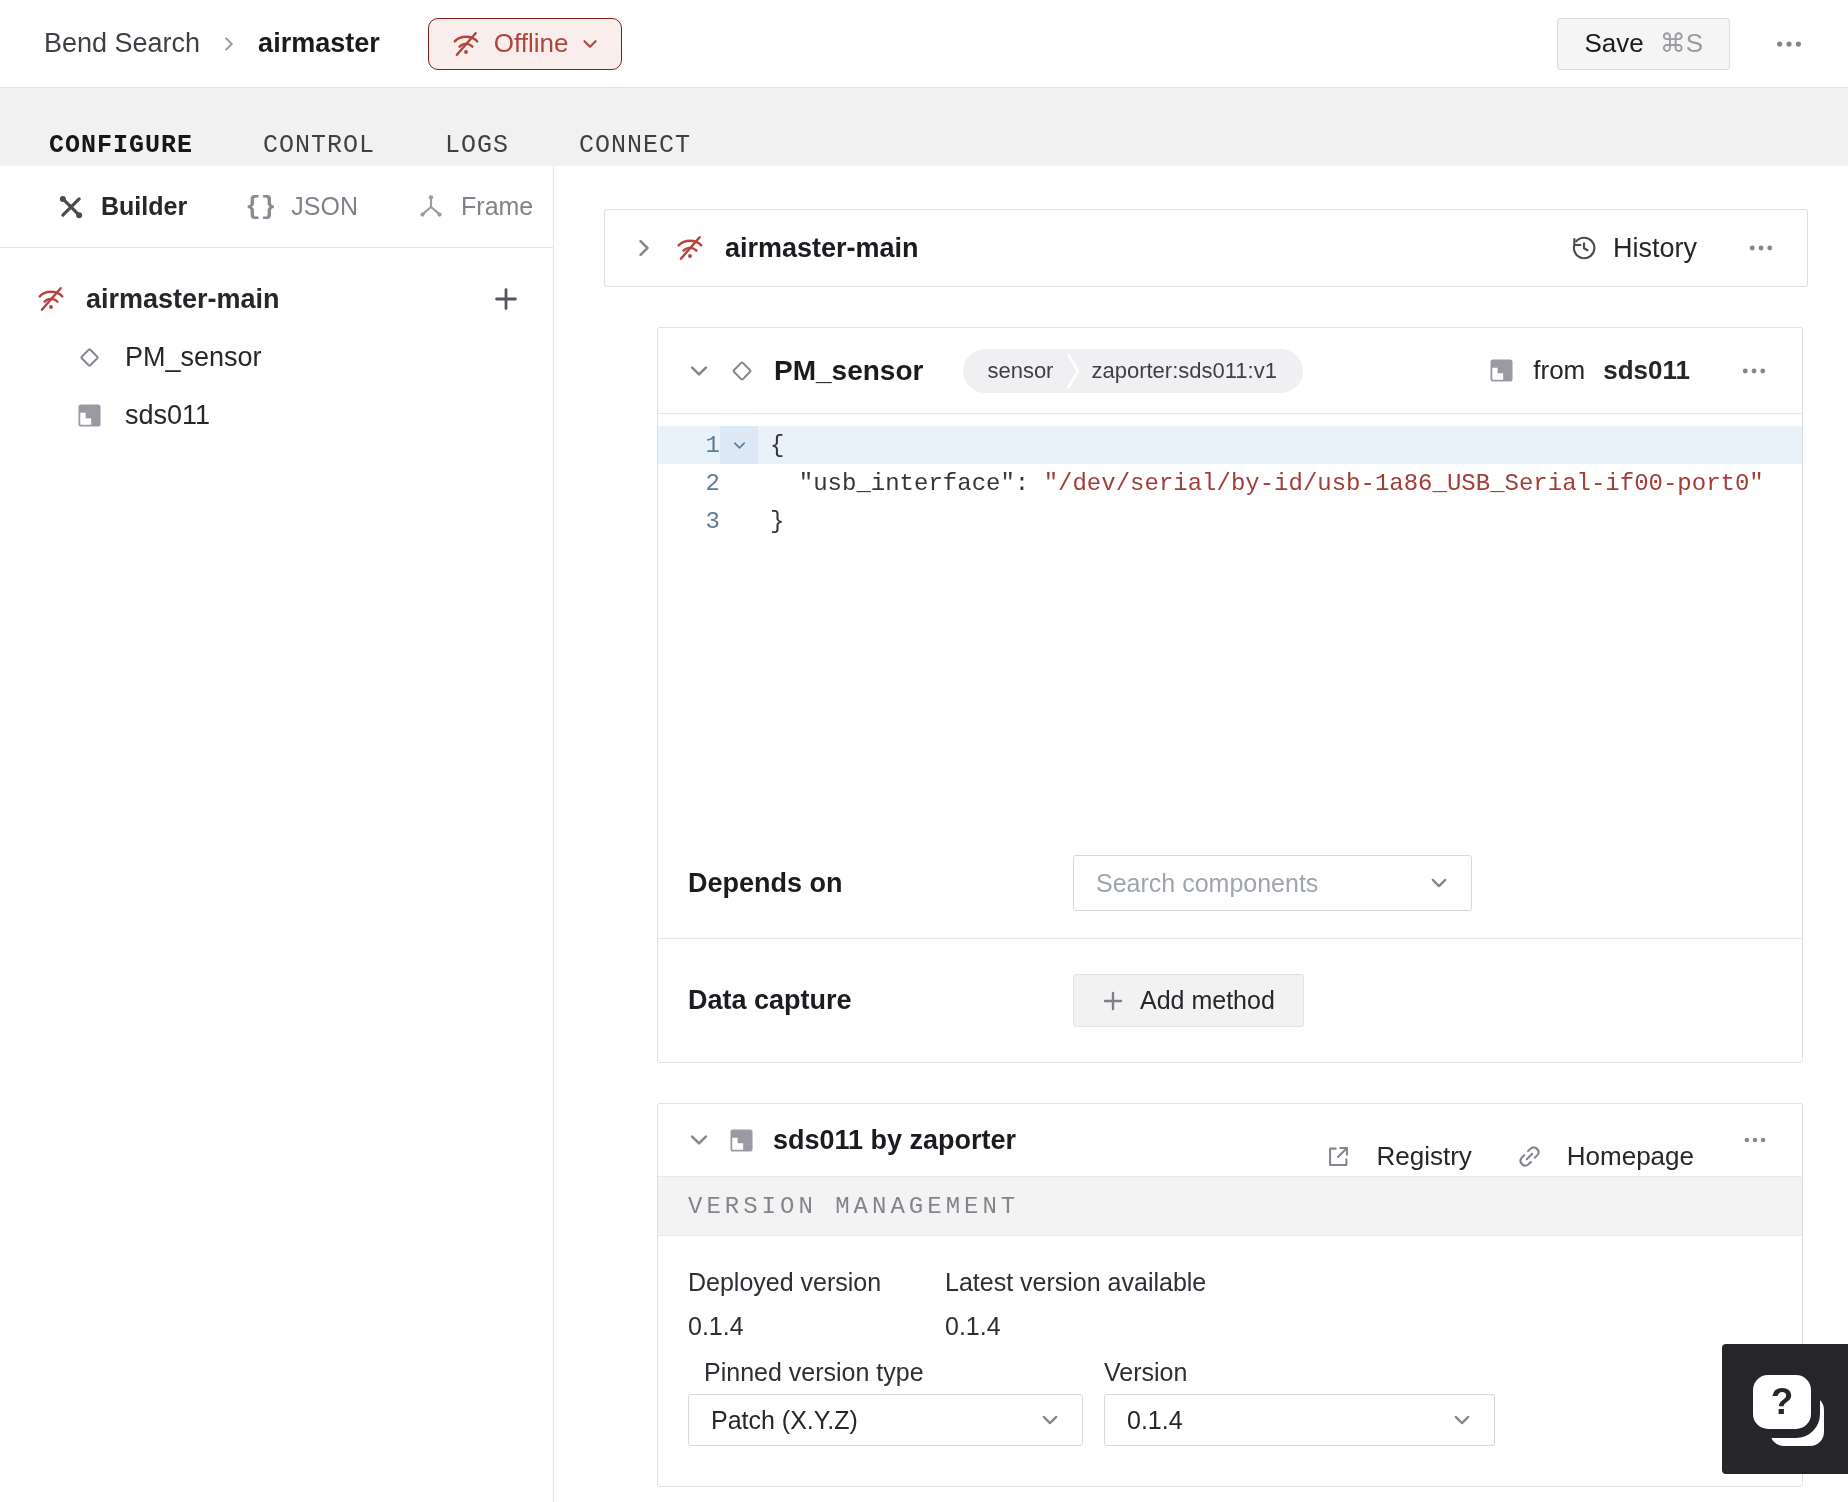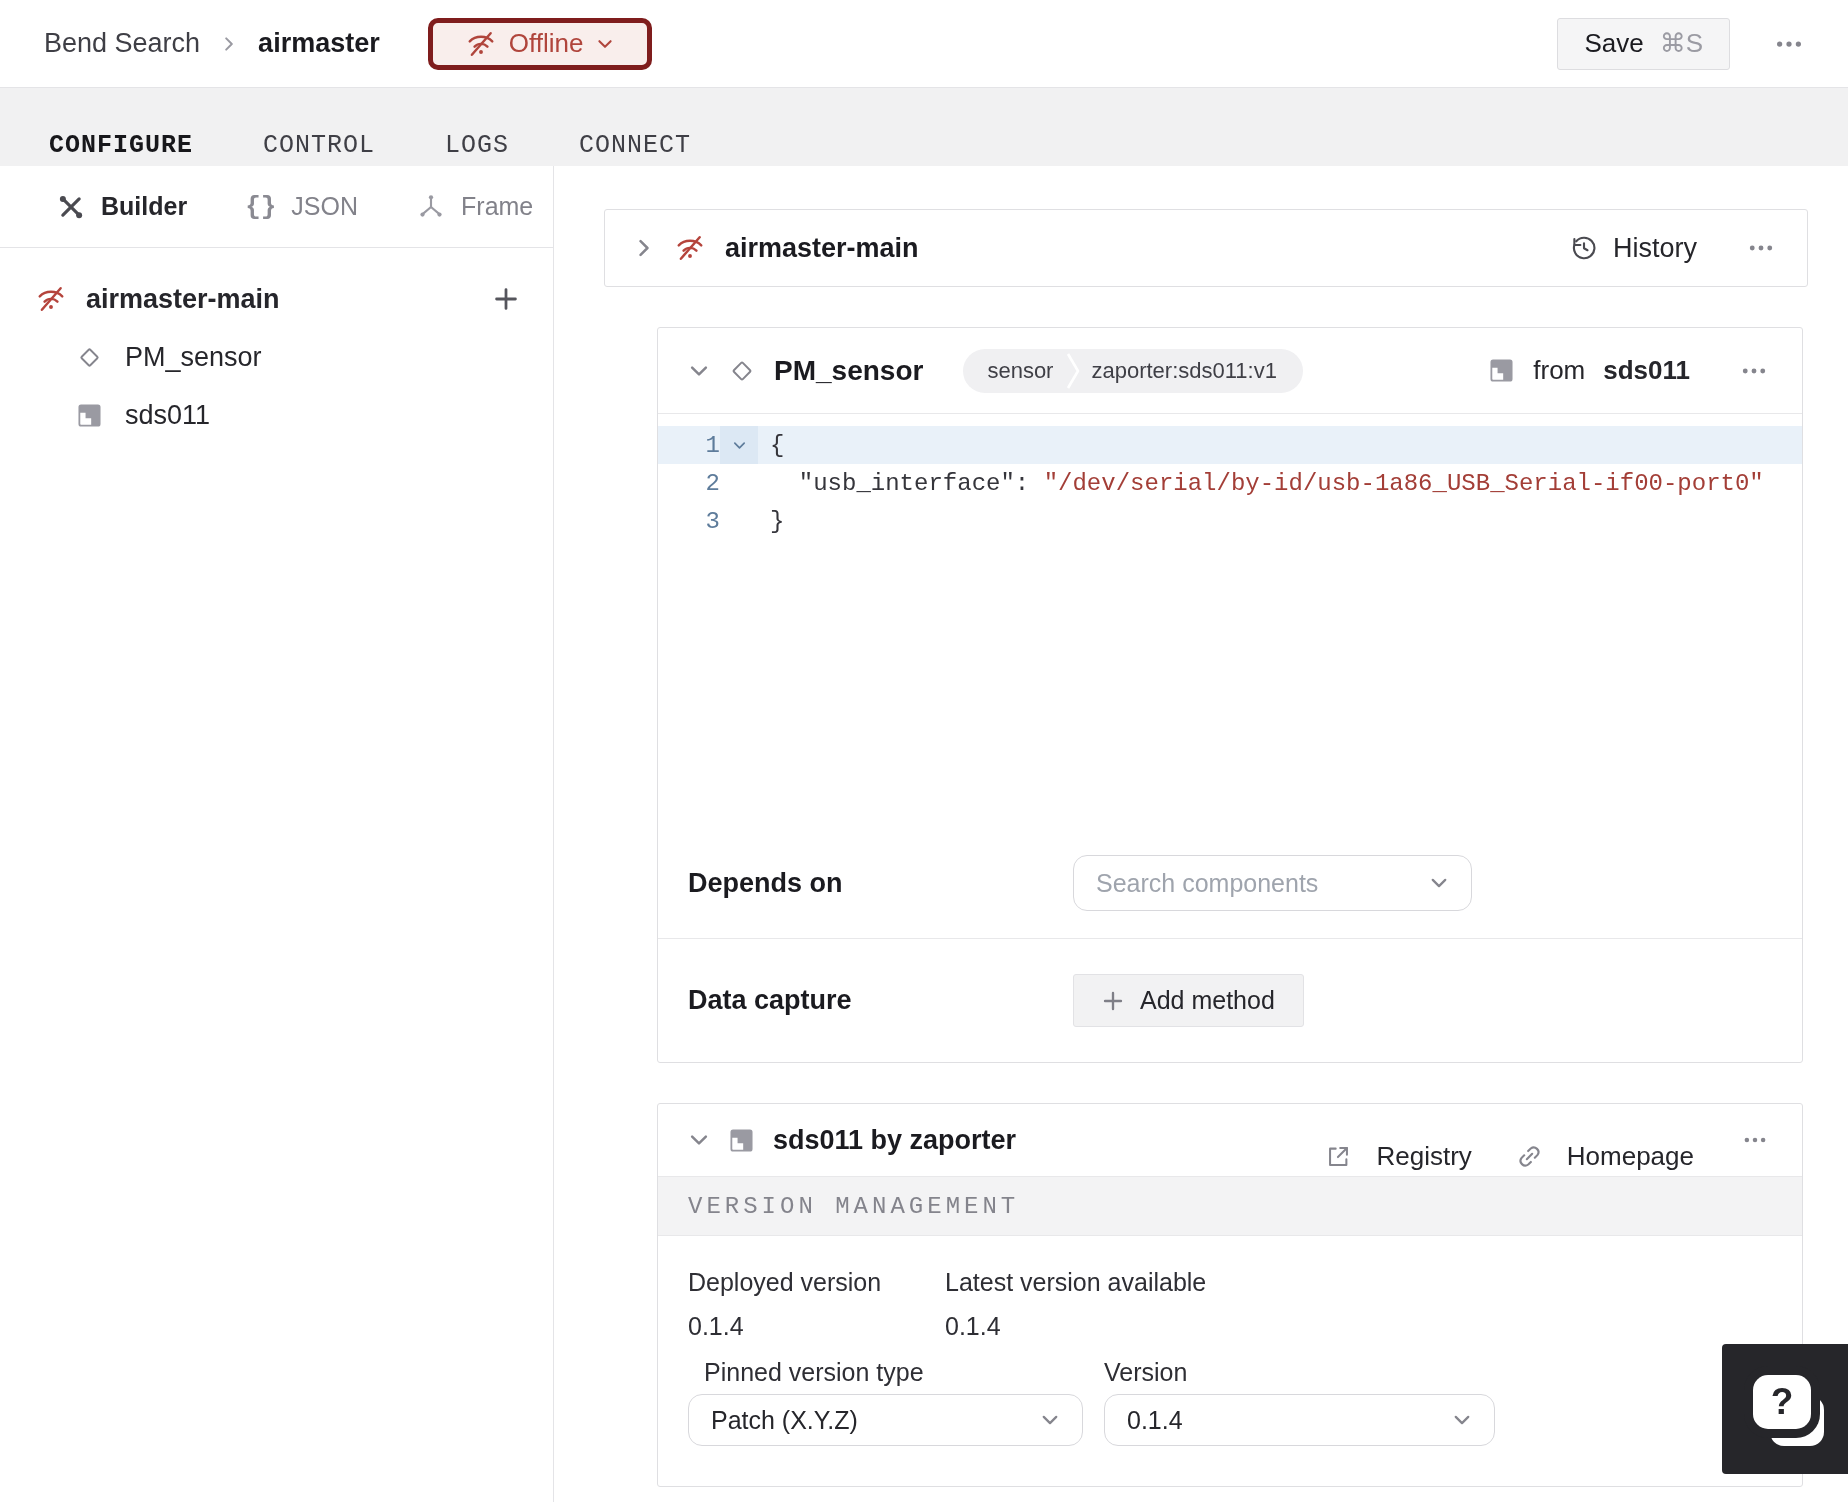--- a/index.html
+++ b/index.html
@@ -16,22 +16,22 @@
   .top-header {
     height:88px; display:flex; align-items:center;
     padding:0 40px 0 44px; border-bottom:1px solid #E4E4E7; background:#fff;
   }
   .crumbs { display:flex; align-items:center; gap:20px; }
   .crumb-loc { font-size:27px; color:#3F3F46; }
   .crumb-sep { color:#9A9AA2; }
   .crumb-machine { font-size:27px; font-weight:bold; color:#1B1B20; }
   .offline-badge {
     margin-left:28px; display:flex; align-items:center; gap:13px;
-    background:#F9EEEC; border:5px solid #7f1d1d; border-radius:10px;
-    height:52px; padding:0 33px; color:#B0453C; font-size:26px; cursor:pointer;
+    background:#F9EEEC; border:1px solid #7f1d1d; border-radius:10px;
+    height:52px; padding:0 22px; color:#B0453C; font-size:26px; cursor:pointer;
     font-family:inherit;
   }
   .header-right { margin-left:auto; display:flex; align-items:center; gap:40px; }
   .save-btn {
     display:flex; align-items:center; gap:16px; height:52px; padding:16px 26px;
     background:#F5F5F6; border:1px solid #DDDDE0; border-radius:3px;
     font-size:26px; color:#1B1B20; cursor:pointer; font-family:inherit;
   }
   .save-kbd { color:#9B9BA3; }
   .dots-btn { background:none; border:none; color:#85858D; cursor:pointer; padding:4px; }
@@ -114,21 +114,21 @@
   .code-text { white-space:pre; color:#35353B; padding-left:12px; }
   .tok-str { color:#A33E37; }
 
   
   .field-row { display:flex; align-items:center; padding:0 30px;
     border-top:1px solid #E8E8EA; }
   .field-row.depends { height:110px; border-top:none; }
   .field-row.capture { height:124px; }
   .field-label { font-size:27px; font-weight:bold; color:#1B1B20; width:385px; flex:none; }
   .select {
-    width:399px; height:56px; border:1px solid #D8D8DC; border-radius:14px;
+    width:399px; height:56px; border:1px solid #D8D8DC; border-radius:3px;
     display:flex; align-items:center; padding:0 22px; font-size:25px; color:#26262B;
     background:#fff; cursor:pointer; font-family:inherit;
   }
   .select .placeholder { color:#9FA4AD; }
   .select .chev { margin-left:auto; color:#85858D; }
   .add-method-btn {
     height:53px; padding:0 28px; display:flex; align-items:center; gap:16px;
     background:#F2F2F3; border:1px solid #E2E2E5; border-radius:3px;
     font-size:25px; color:#26262B; cursor:pointer; font-family:inherit;
   }

